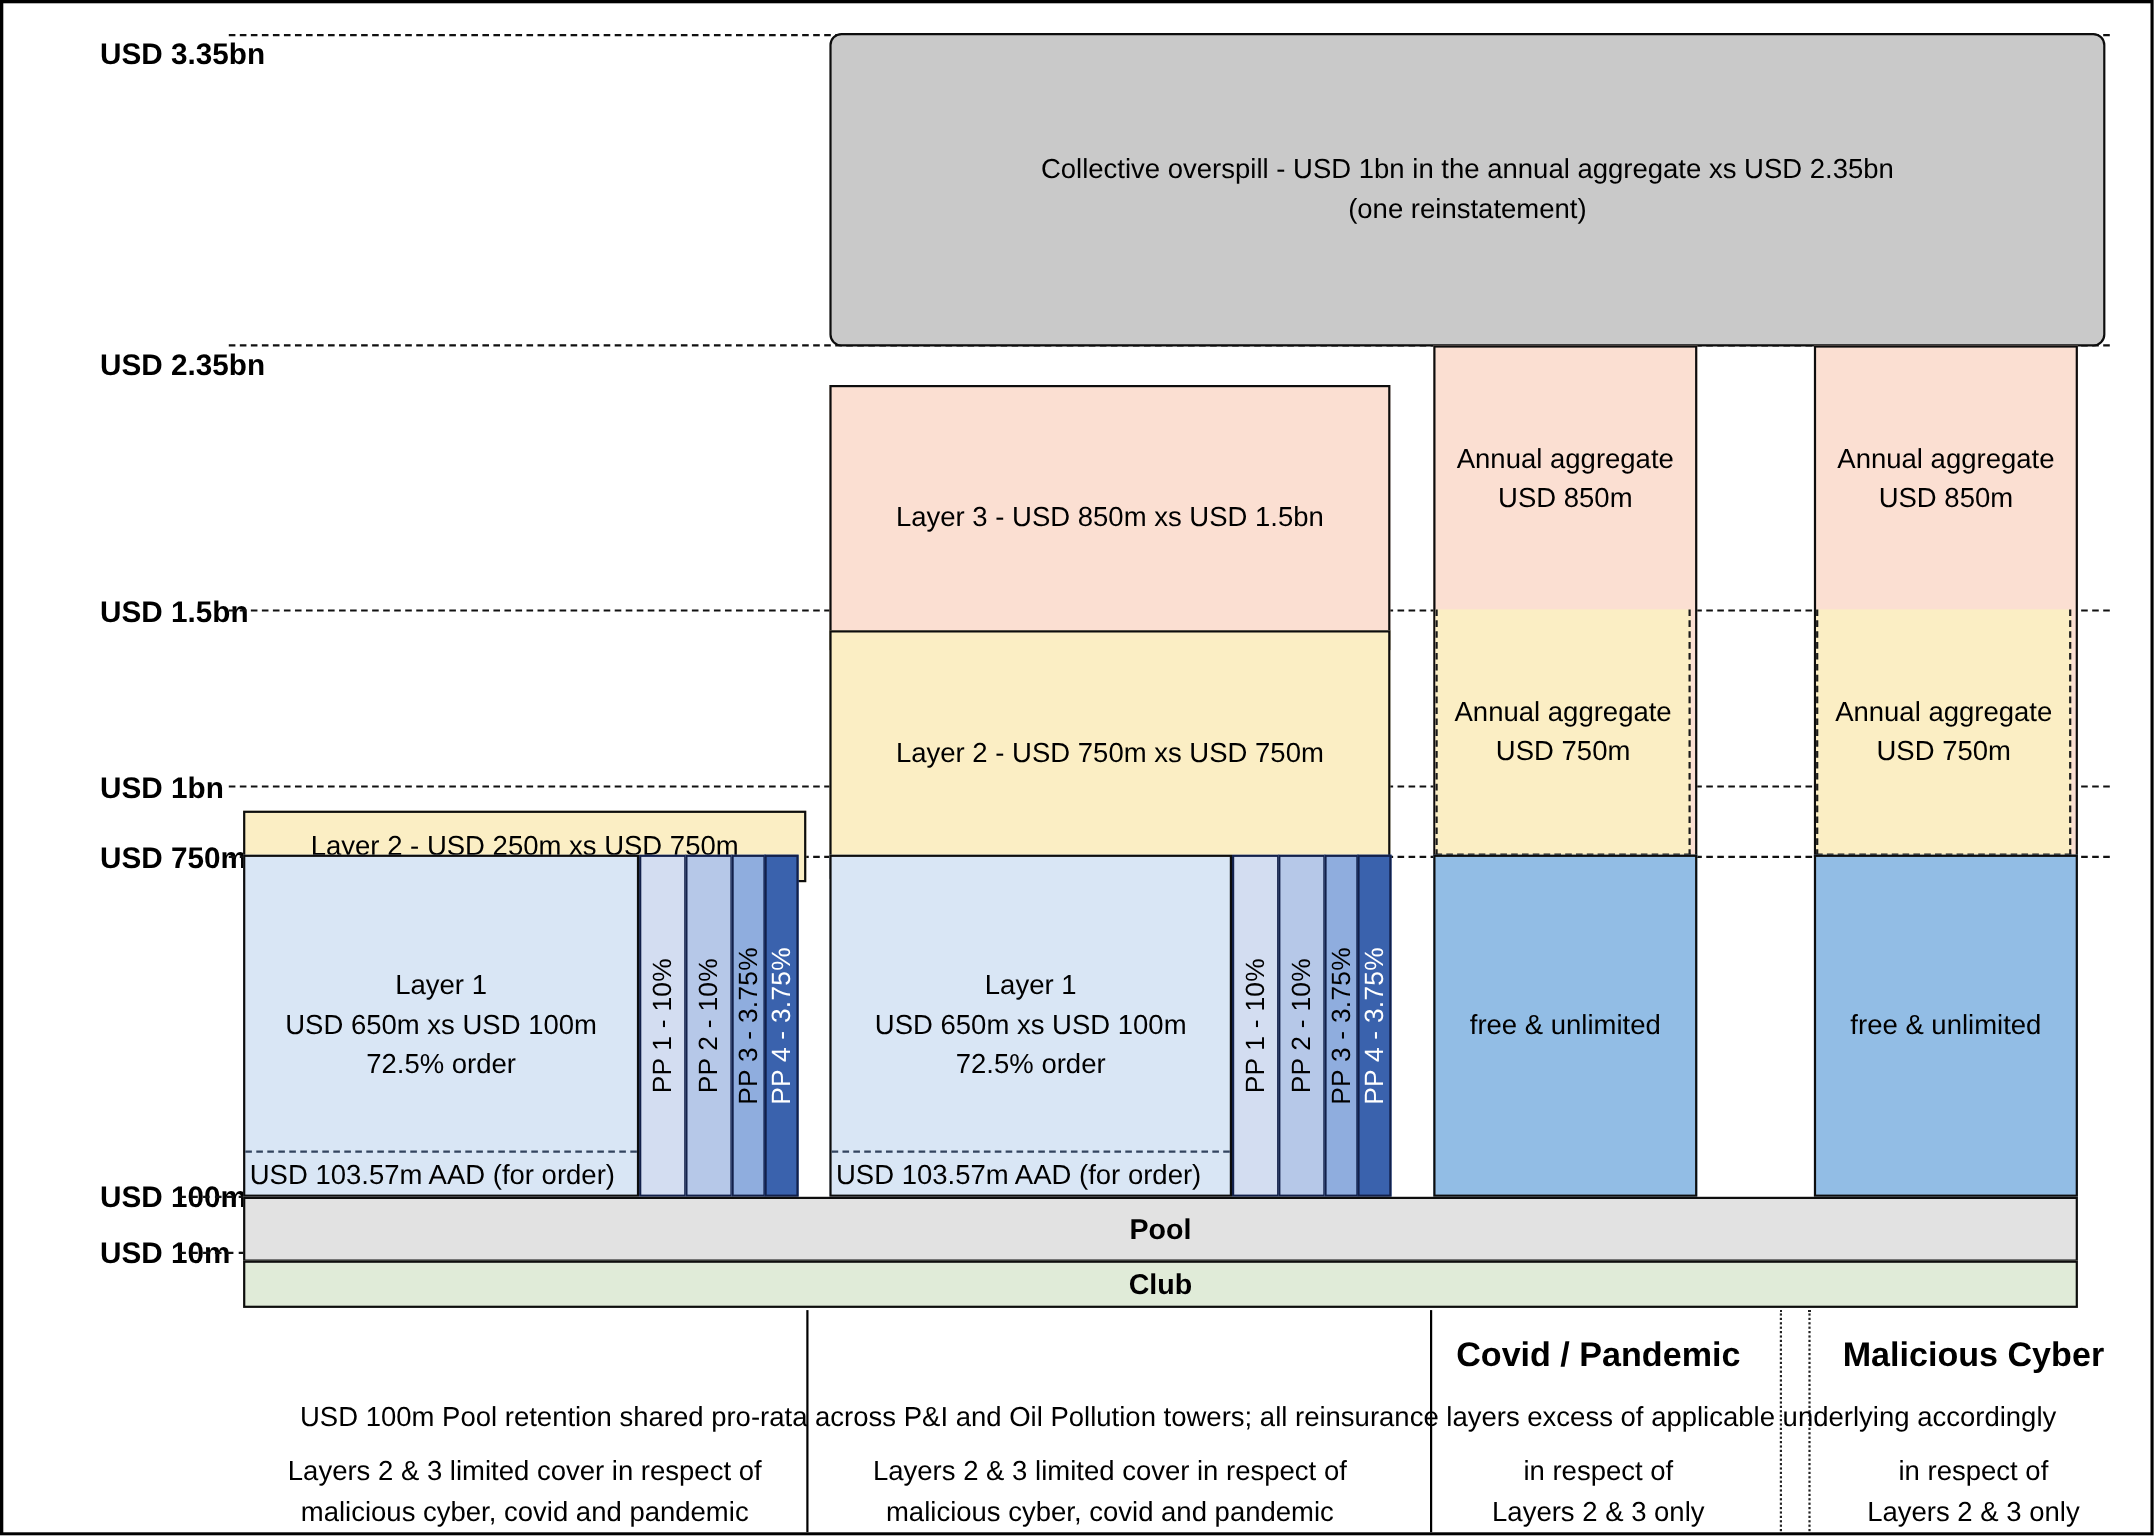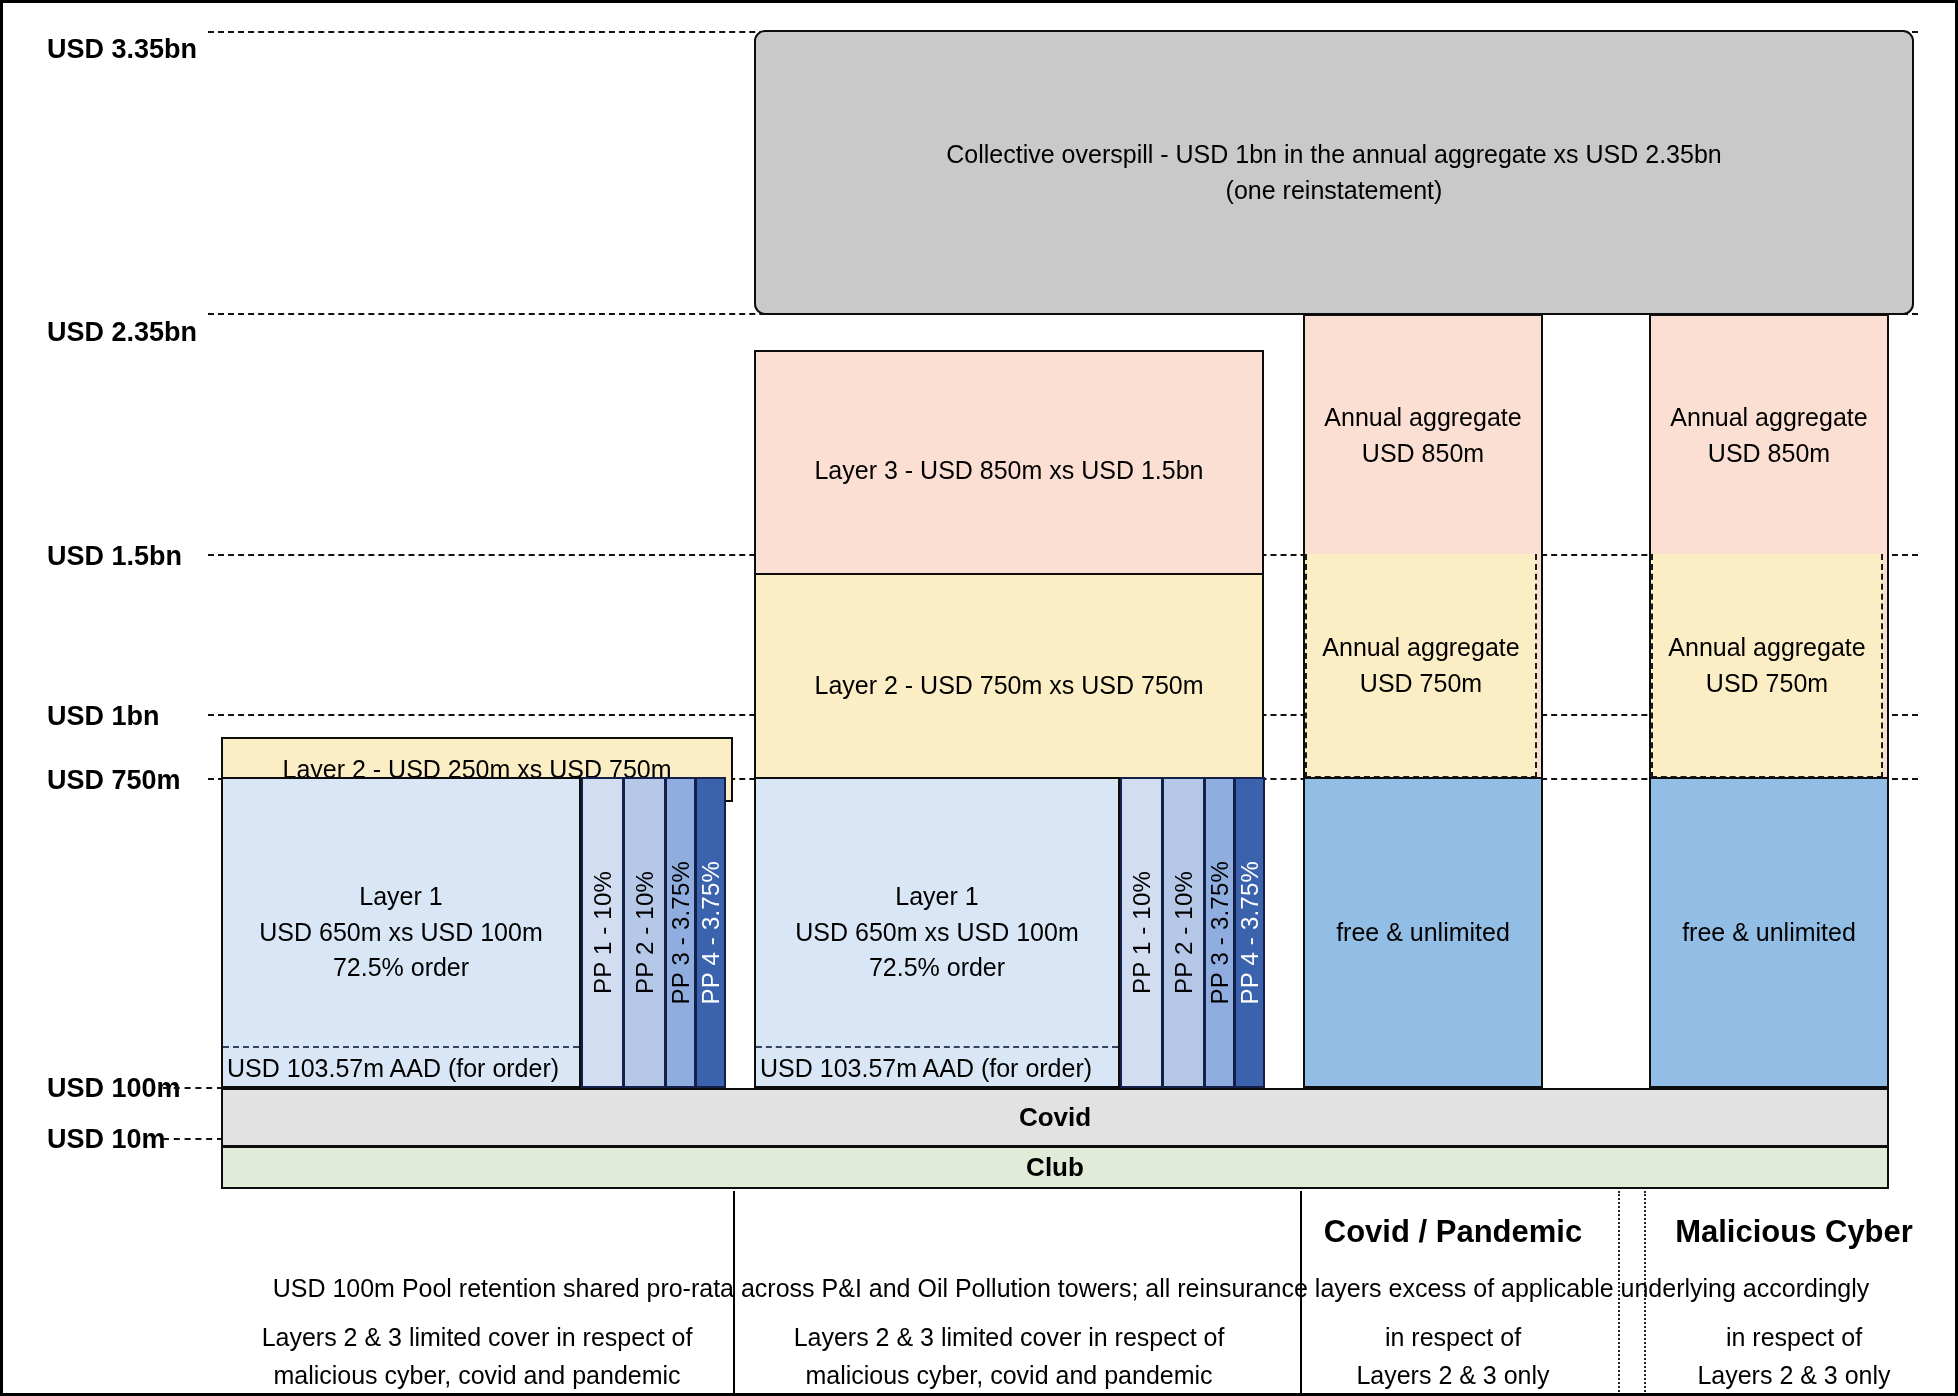--- a/index.html
+++ b/index.html
@@ -19,20 +19,21 @@
   }
   .abs{position:absolute;box-sizing:border-box;}
 
   
   .axis-label{
     font-weight:bold;
     font-size:27px;
     line-height:1;
     white-space:nowrap;
     text-align:left;
+    margin-left:44px;
   }
   .axis-dash{
     border-top:2px dashed #111111;
     height:0;
   }
 
   
   .block{
     border:2.5px solid #0d0d0d;
     display:flex;
@@ -238,21 +239,21 @@
     <div>
       <div>Annual aggregate</div>
       <div>USD 750m</div>
     </div>
   </div>
   <div class="abs block c-midblue" style="left:1646px;top:774px;width:240px;height:311px;">
     <div class="block-inner">free &amp; unlimited</div>
   </div>
 
   <div class="abs block c-pool" style="left:218px;top:1085px;width:1668px;height:59px;">
-    <span class="pool-label">Covid</span>
+    <span class="pool-label">Pool</span>
   </div>
   <div class="abs block c-club" style="left:218px;top:1143px;width:1668px;height:43px;">
     <span class="club-label">Club</span>
   </div>
 
   <div class="abs vsep-solid" style="left:730px;top:1188px;height:208px;"></div>
   <div class="abs vsep-solid" style="left:1297px;top:1188px;height:208px;"></div>
   <div class="abs vsep-dot" style="left:1615px;top:1188px;height:208px;"></div>
   <div class="abs vsep-dot" style="left:1641px;top:1188px;height:208px;"></div>
 

